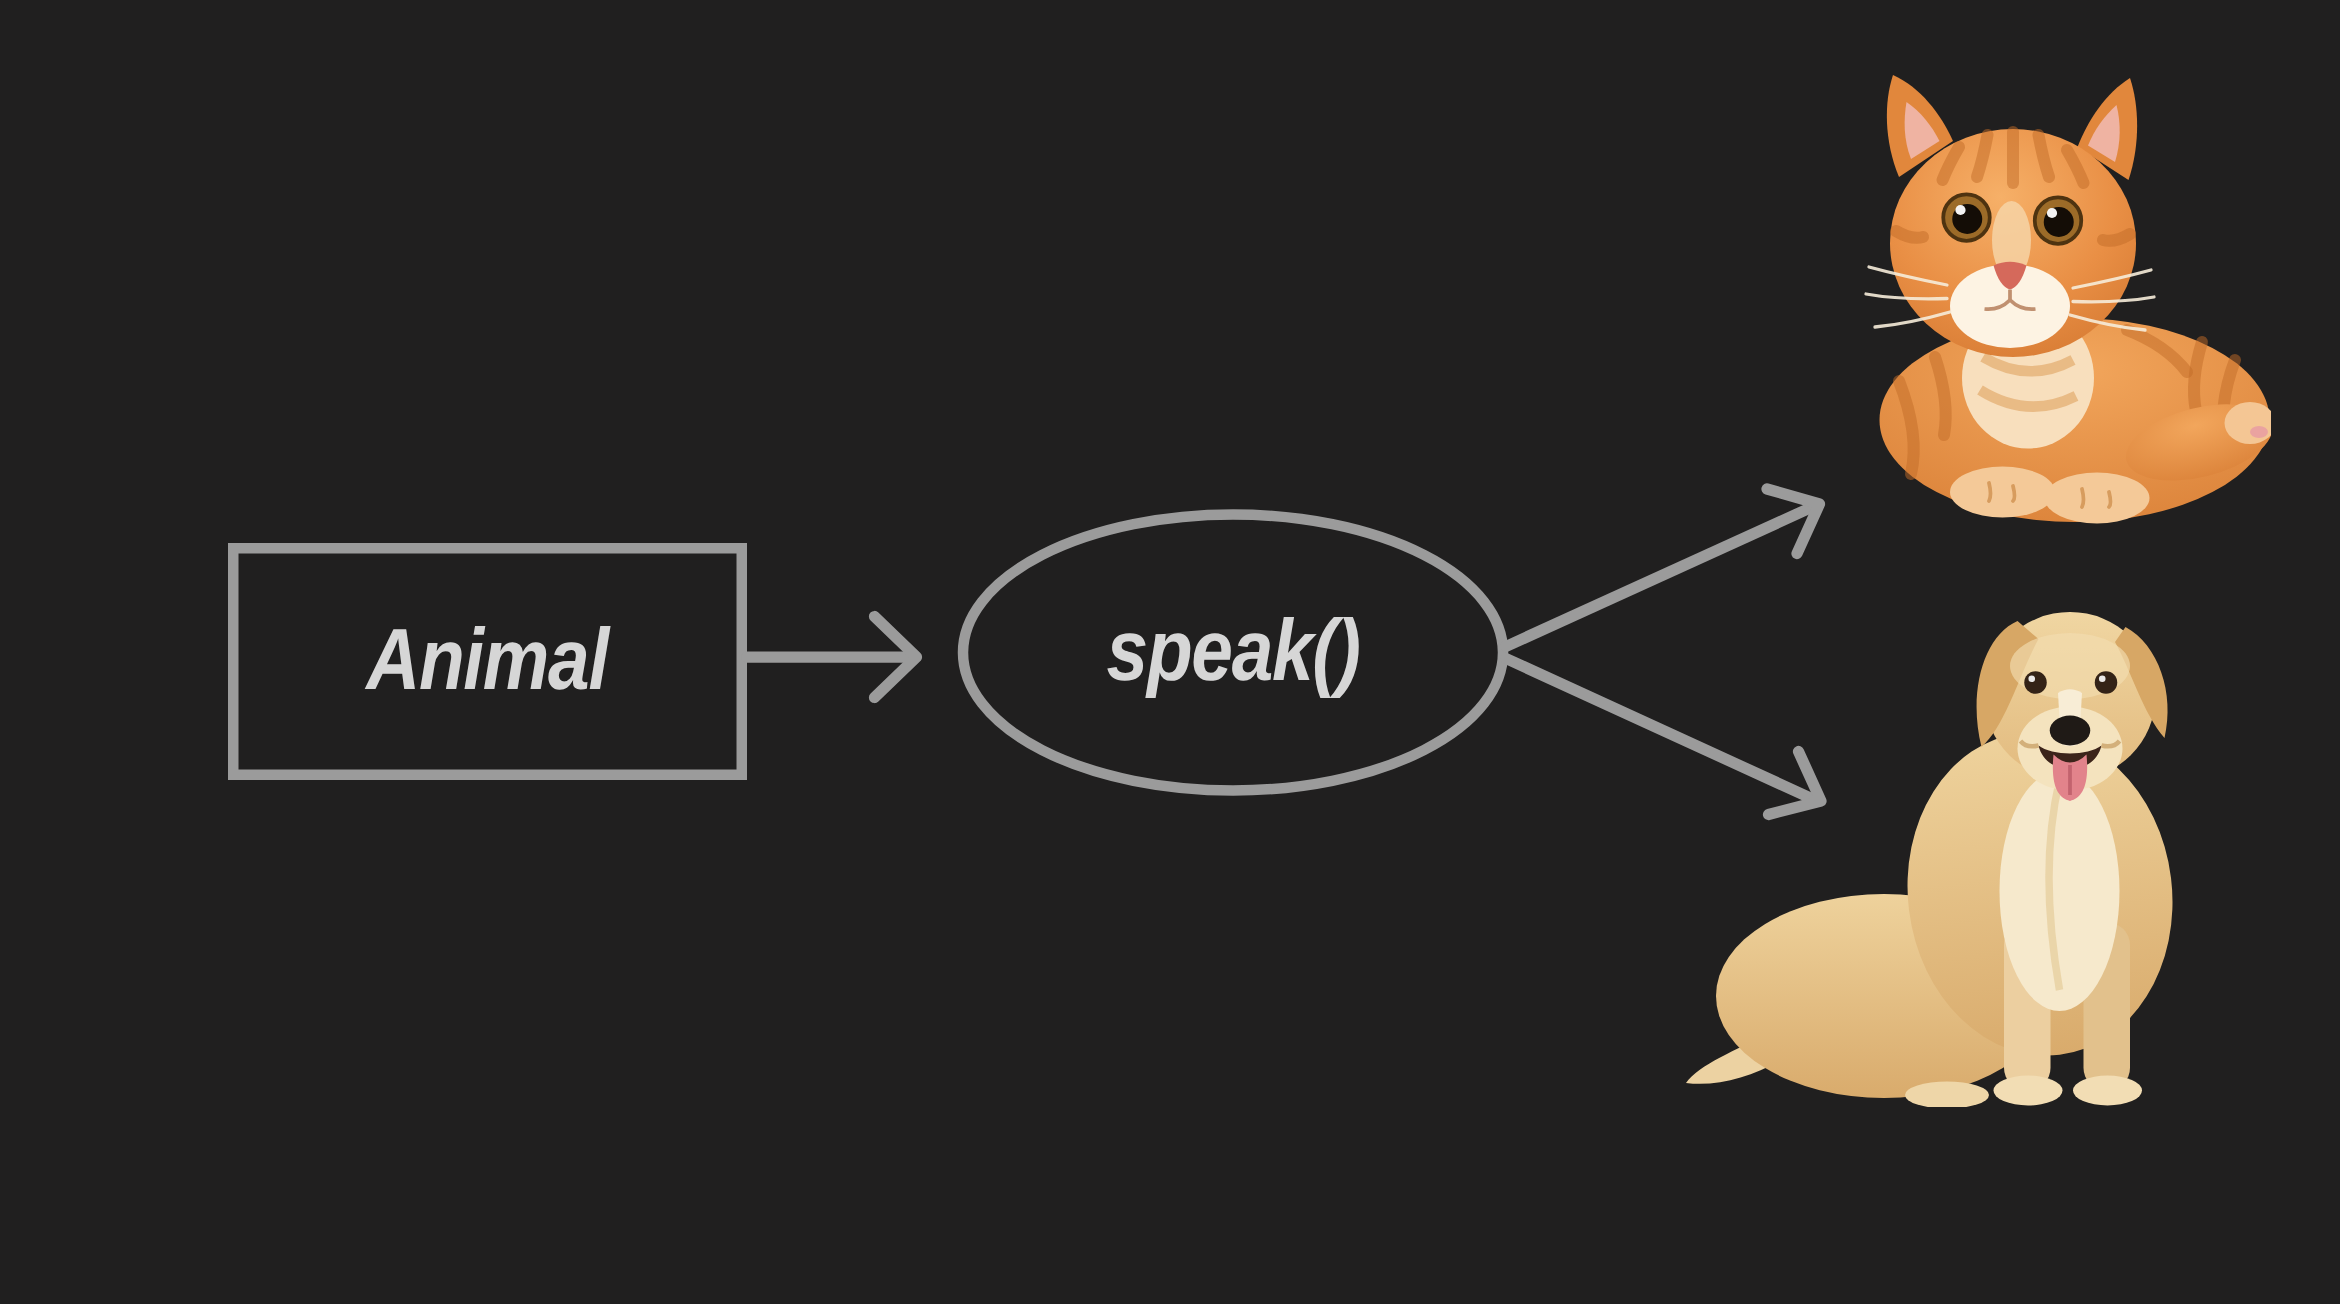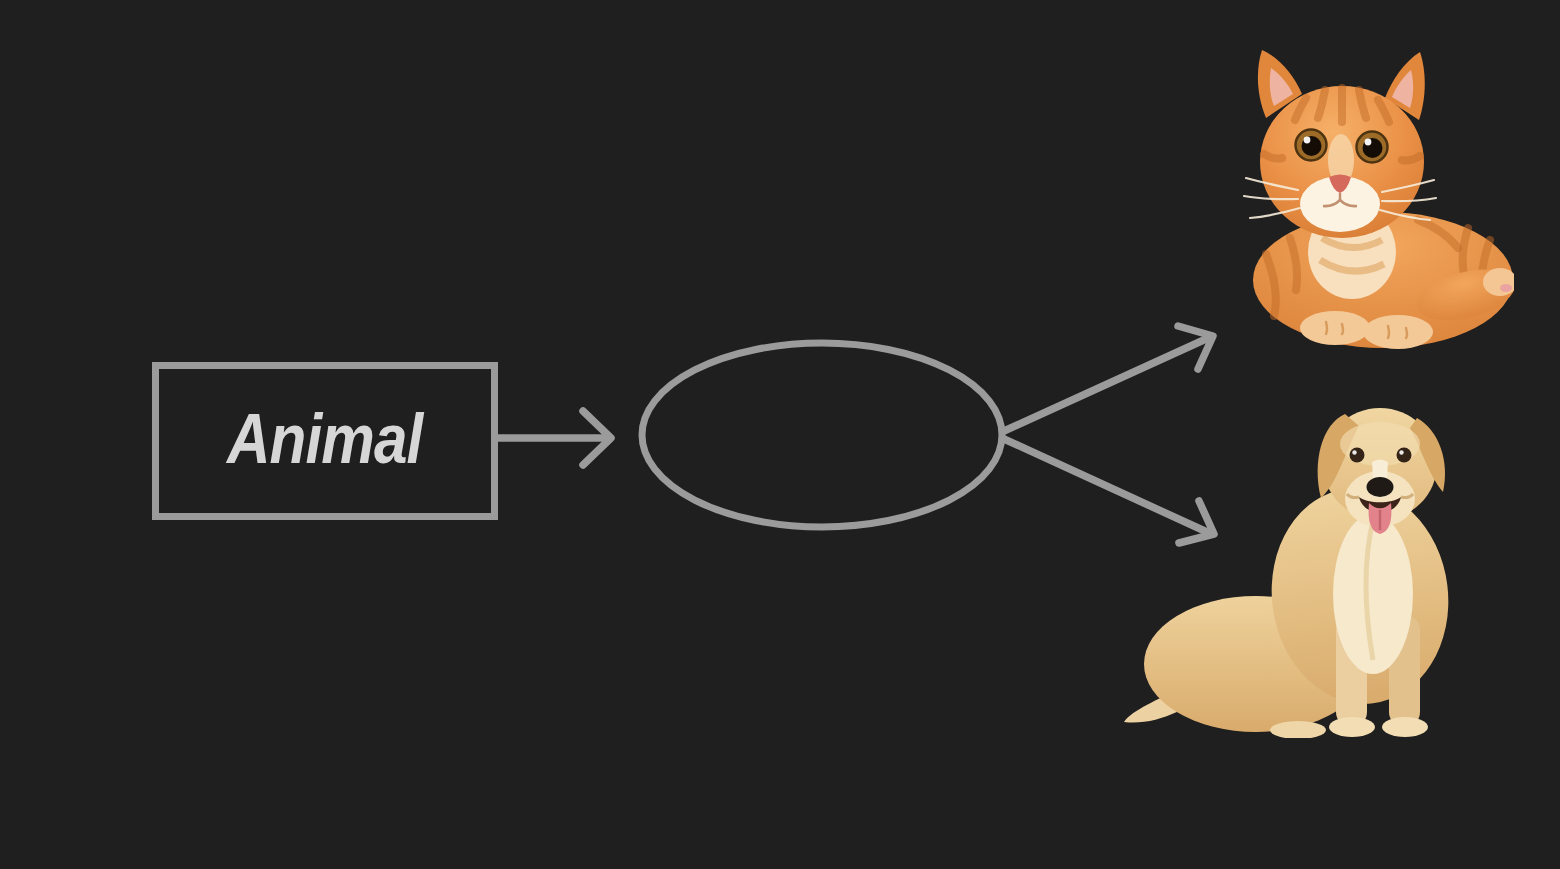--- a/index.html
+++ b/index.html
@@ -36,21 +36,21 @@
     stroke-linejoin: round;
   }
   .node-label {
     position: absolute;
     display: flex;
     align-items: center;
     justify-content: center;
     font-family: "Liberation Sans", sans-serif;
     font-style: italic;
     font-weight: 700;
-    font-size: 70px;
+    font-size: 58px;
     color: var(--label-color);
     pointer-events: none;
     white-space: nowrap;
     text-align: center;
   }
   .node-label .squeeze {
     display: inline-block;
     transform: scaleX(0.86);
     letter-spacing: -1px;
   }
@@ -102,20 +102,23 @@
     </g>
 
     <g class="connector">
       <line x1="1004" y1="439" x2="1207" y2="532"></line>
       <polyline points="1199,501 1214,534 1179,543"></polyline>
     </g>
   </svg>
 
   <div class="node-label animal-label">
     <span class="squeeze">Animal</span>
+  </div>
+  <div class="node-label speak-label">
+    <span class="squeeze">speak()</span>
   </div>
 
   <svg class="cat-svg" viewBox="0 0 276 308" aria-hidden="true">
     <defs>
       <radialGradient id="catFur" cx="0.45" cy="0.3" r="0.85">
         <stop offset="0" stop-color="#f6b068"></stop>
         <stop offset="0.55" stop-color="#e98f45"></stop>
         <stop offset="1" stop-color="#d2762f"></stop>
       </radialGradient>
       <radialGradient id="catBody" cx="0.5" cy="0.25" r="0.9">

